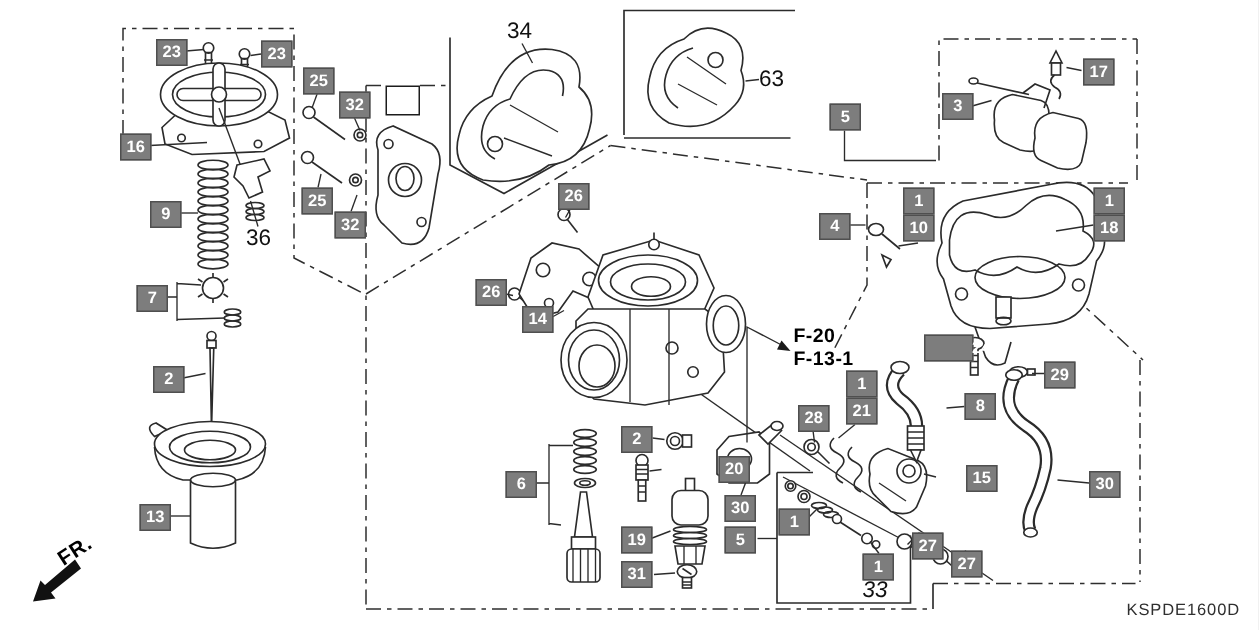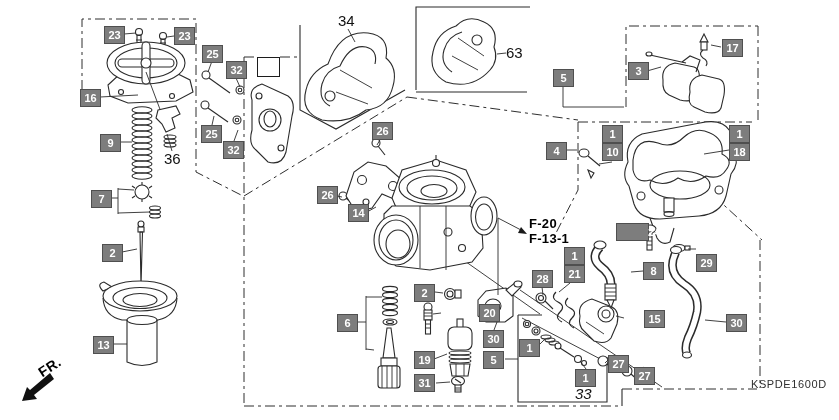--- a/index.html
+++ b/index.html
@@ -11,21 +11,21 @@
   .thin{stroke:#2b2b2b;stroke-width:0.9;fill:none;}
   .bnd{stroke:#2e2e2e;stroke-width:1;fill:none;stroke-dasharray:10 4 3 4;}
   .callout{position:absolute;width:21px;height:18px;background:#7d7d7d;
            border:1px solid #4f4f4f;box-sizing:border-box;color:#fff;
            font:bold 11px/16px "Liberation Sans",sans-serif;text-align:center;z-index:5;}
   .plainlabel{position:absolute;color:#111;font:15px "Liberation Sans",sans-serif;z-index:5;}
   .emptybox{position:absolute;width:23px;height:20px;background:#fff;
             border:1.4px solid #1c1c1c;box-sizing:border-box;z-index:5;}
   .refbox{position:absolute;left:529px;top:216px;color:#000;z-index:5;
           font:bold 13px/15px "Liberation Sans",sans-serif;letter-spacing:0.3px;}
-  .codetag{position:absolute;left:751px;top:378px;color:#2f2f2f;z-index:5;
+  .codetag{position:absolute;left:751px;top:401px;color:#2f2f2f;z-index:5;
            font:11px "Liberation Sans",sans-serif;letter-spacing:0.6px;text-align:center;}
   .frlabel{position:absolute;left:44px;top:364px;color:#000;z-index:5;
            font:bold 14px "Liberation Sans",sans-serif;transform:rotate(-33deg);
            transform-origin:left bottom;letter-spacing:0.5px;}
 </style>
 </head>
 <body>
 
 <div class="stage">
 
@@ -413,21 +413,21 @@
     <div class="callout" style="left: 575px; top: 369px;">1</div>
     <div class="callout" style="left: 553px; top: 69px;">5</div>
     <div class="callout" style="left: 628px; top: 62px;">3</div>
     <div class="callout" style="left: 722px; top: 39px;">17</div>
     <div class="callout" style="left: 546px; top: 142px;">4</div>
     <div class="callout" style="left: 602px; top: 125px;">1</div>
     <div class="callout" style="left: 602px; top: 143px;">10</div>
     <div class="callout" style="left: 729px; top: 125px;">1</div>
     <div class="callout" style="left: 729px; top: 143px;">18</div>
     <div class="callout" style="left: 616px; top: 223px; padding-left: 31px;">24</div>
-    <div class="callout" style="left: 696px; top: 254px;">29</div>
+    <div class="callout" style="left: 696px; top: 241px;">29</div>
     <div class="callout" style="left: 643px; top: 262px;">8</div>
     <div class="callout" style="left: 624px; top: 310px; margin-left: 20px;">15</div>
     <div class="callout" style="left: 726px; top: 314px;">30</div>
     <div class="callout" style="left: 608px; top: 355px;">27</div>
     <div class="callout" style="left: 634px; top: 367px;">27</div>
     <div class="plainlabel" style="left: 338px; top: 12px;">34</div>
     <div class="plainlabel" style="left: 506px; top: 44px;">63</div>
     <div class="plainlabel" style="left: 164px; top: 150px;">36</div>
     <div class="plainlabel" style="left: 575px; top: 385px; font-style: italic;">33</div>
   </div>

